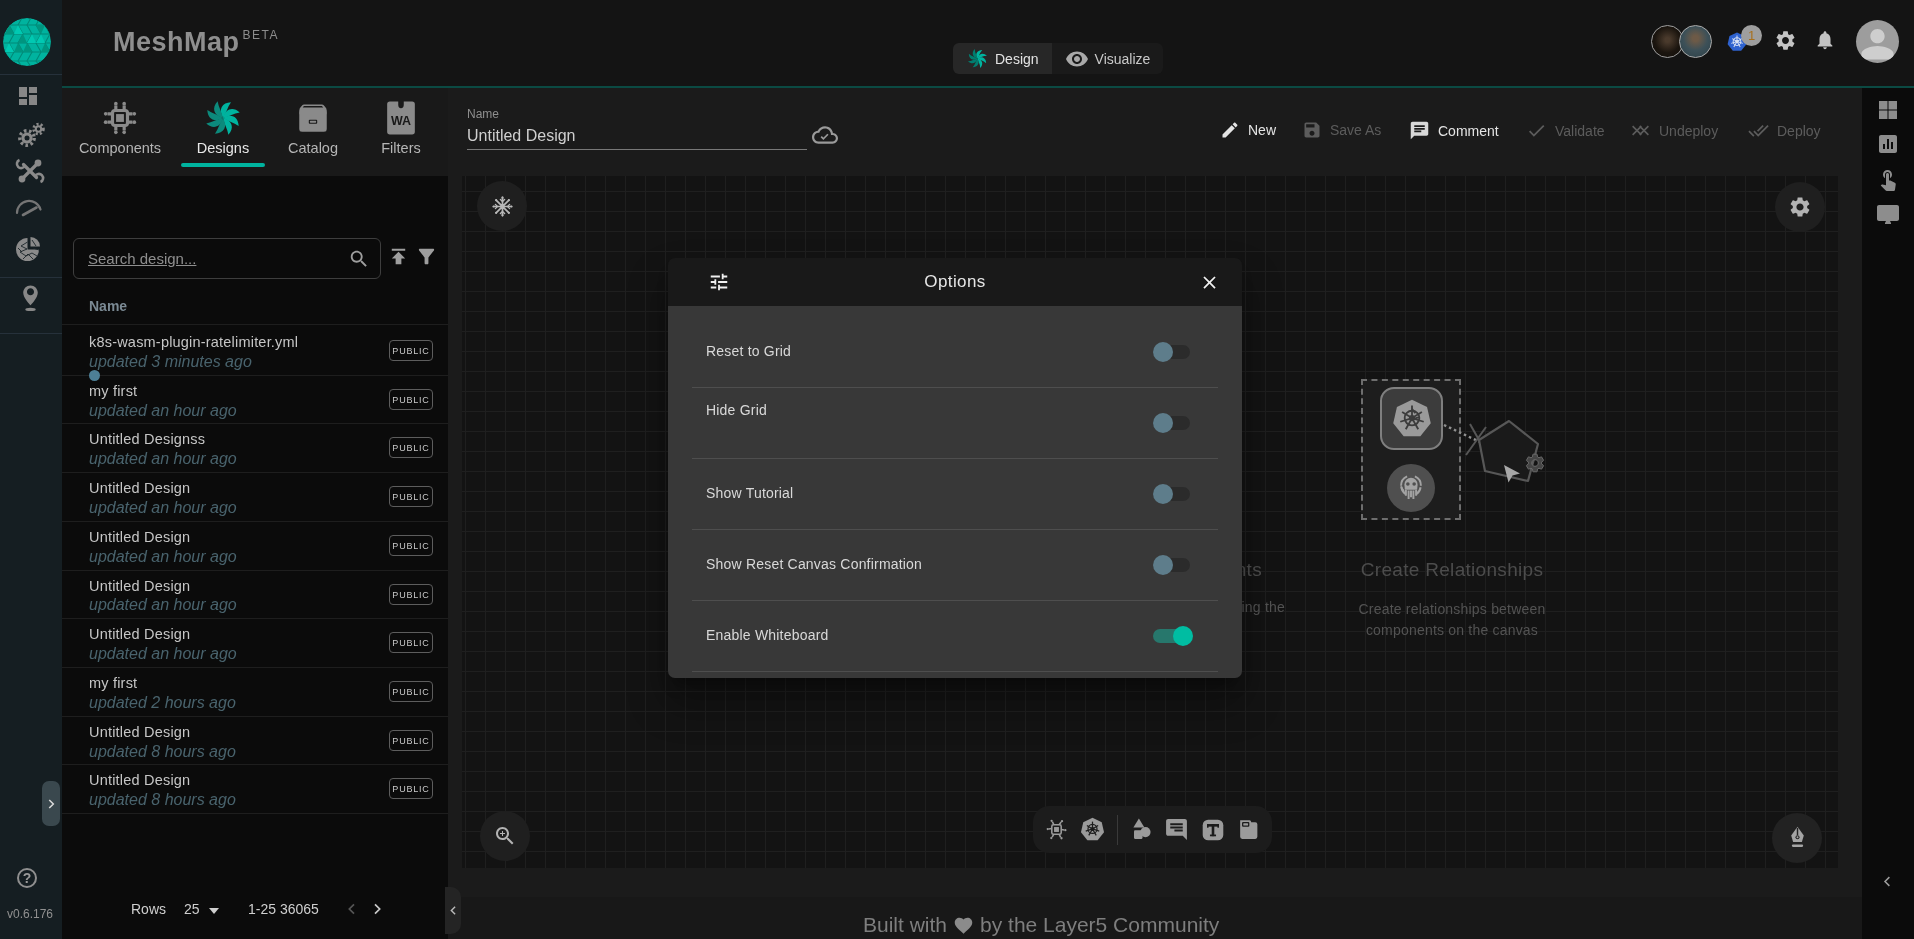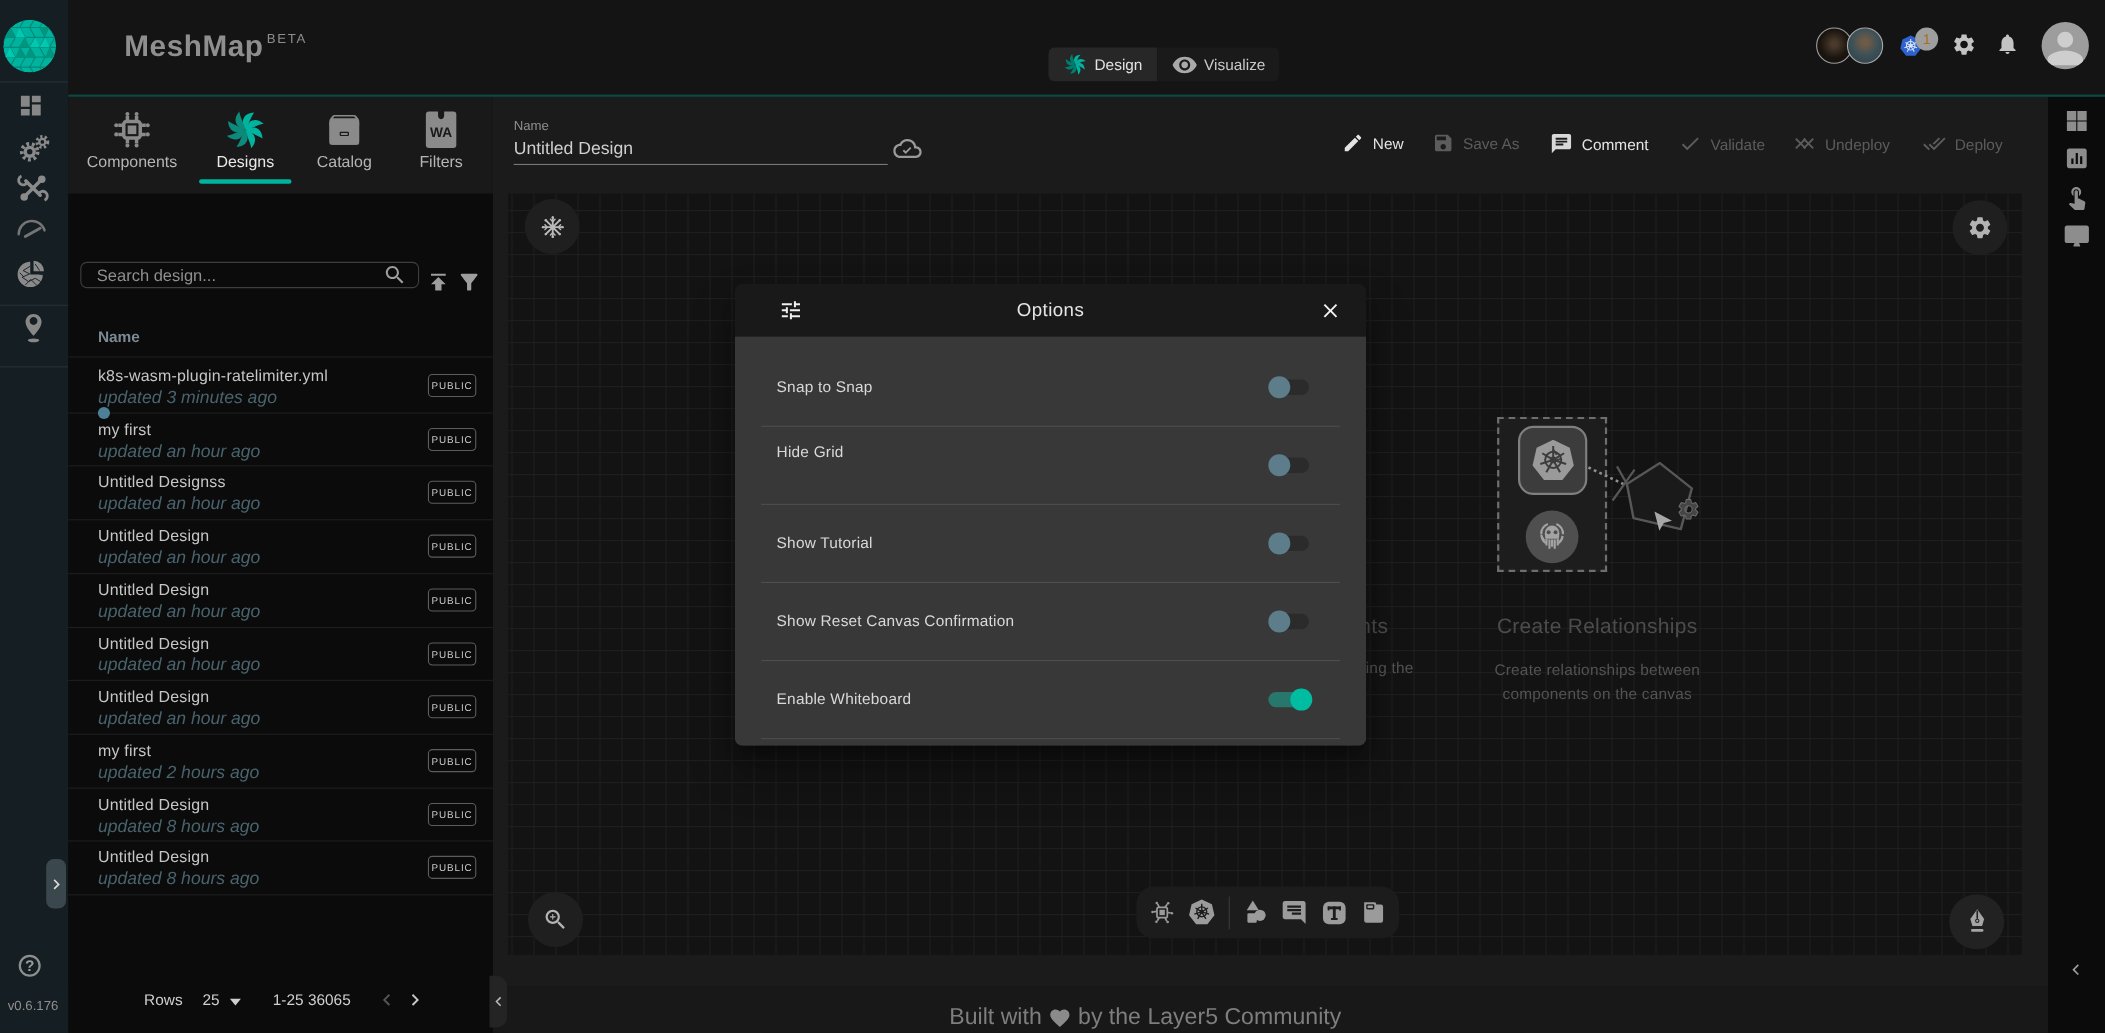--- a/index.html
+++ b/index.html
@@ -18,21 +18,21 @@
   .mseg.on  { background:#272727; color:#e2e2e2; }
   .mseg.off { background:#1a1a1a; color:#c9c9c9; }
   
   #leftpanel { left:62px; top:88px; width:386px; height:851px; background:#0b0b0b; z-index:10; }
   #tabs { position:absolute; left:0; top:0; width:386px; height:88px; background:#191919; }
   .tab { position:absolute; top:8px; width:96px; text-align:center; color:#b5b5b5; font-size:14.5px; }
   .tab .ticon { height:44px; display:flex; align-items:center; justify-content:center; }
   .tab.active { color:#e8e8e8; }
   #tabline { position:absolute; left:119px; top:75px; width:84px; height:4px; background:#00b39f; border-radius:2px; }
   #designband { position:absolute; left:0; top:88px; width:386px; height:45px; background:#000; color:#d4d4d4; font-size:14px; letter-spacing:0.5px; display:flex; align-items:center; justify-content:center; }
-  #searchbox { position:absolute; left:11px; top:150px; width:308px; height:24px; border:1px solid #3e3e3e; border-radius:6px; color:#8f8f8f; font-size:15px; display:flex; align-items:center; padding:0 10px 0 14px; }
+  #searchbox { position:absolute; left:11px; top:150px; width:308px; height:41px; border:1px solid #3e3e3e; border-radius:6px; color:#8f8f8f; font-size:15px; display:flex; align-items:center; padding:0 10px 0 14px;text-decoration:underline; }
   #searchbox .ph { flex:1; }
   .namehdr { position:absolute; left:27px; top:210px; color:#7b8a94; font-size:14px; font-weight:bold; }
   .listdiv { position:absolute; left:0; width:386px; height:1px; background:#1e1e1e; }
   .row-title { position:absolute; left:27px; color:#c6c6c6; font-size:14.5px; letter-spacing:0.2px; }
   .row-sub { position:absolute; left:27px; color:#49636d; font-size:16px; font-style:italic; }
   .badge { position:absolute; left:327px; width:44px; height:21px; border:1px solid #5d5d5d; border-radius:4px; color:#c9c9c9; font-size:9px; letter-spacing:0.8px; display:flex; align-items:center; justify-content:center; }
   #pagerow { position:absolute; left:0; top:800px; width:386px; height:40px; color:#cfcfcf; font-size:14px; }
   #collapsetab { position:absolute; left:383px; top:799px; width:16px; height:47px; background:#242424; border-radius:0 10px 10px 0; display:flex; align-items:center; justify-content:center; z-index:12; }
   
   #canvas { left:448px; top:88px; width:1414px; height:809px; background:#1b1b1b; z-index:1; }
@@ -612,21 +612,21 @@
     <div id="mhead">
       <svg class="abs" style="left:40px; top:13px;" width="22" height="22" viewBox="0 0 24 24" fill="#efefef">
         <path d="M3 17v2h6v-2H3zM3 5v2h10V5H3zm10 16v-2h8v-2h-8v-2h-2v6h2zM7 9v2H3v2h4v2h2V9H7zm14 4v-2H11v2h10zm-6-4h2V7h4V5h-4V3h-2v6z"></path>
       </svg>
       <div class="abs" style="left:0; top:0; width:574px; height:48px; display:flex; align-items:center; justify-content:center; color:#e6e6e6; font-size:17px; letter-spacing:0.4px;">Options</div>
       <svg class="abs" style="left:531px; top:14px;" width="21" height="21" viewBox="0 0 24 24" fill="#f2f2f2">
         <path d="M19 6.41L17.59 5 12 10.59 6.41 5 5 6.41 10.59 12 5 17.59 6.41 19 12 13.41 17.59 19 19 17.59 13.41 12z"></path>
       </svg>
     </div>
     <div id="mbody">
-      <div class="mrow" style="top:37px;">Snap to Snap</div>
+      <div class="mrow" style="top:37px;">Reset to Grid</div>
       <div class="switch sw-off" style="top:39px;">
         <div class="thumb"></div>
       </div>
       <div class="mdiv" style="top:81px;"></div>
       <div class="mrow" style="top:96px;">Hide Grid</div>
       <div class="switch sw-off" style="top:110px;">
         <div class="thumb"></div>
       </div>
       <div class="mdiv" style="top:152px;"></div>
       <div class="mrow" style="top:179px;">Show Tutorial</div>

